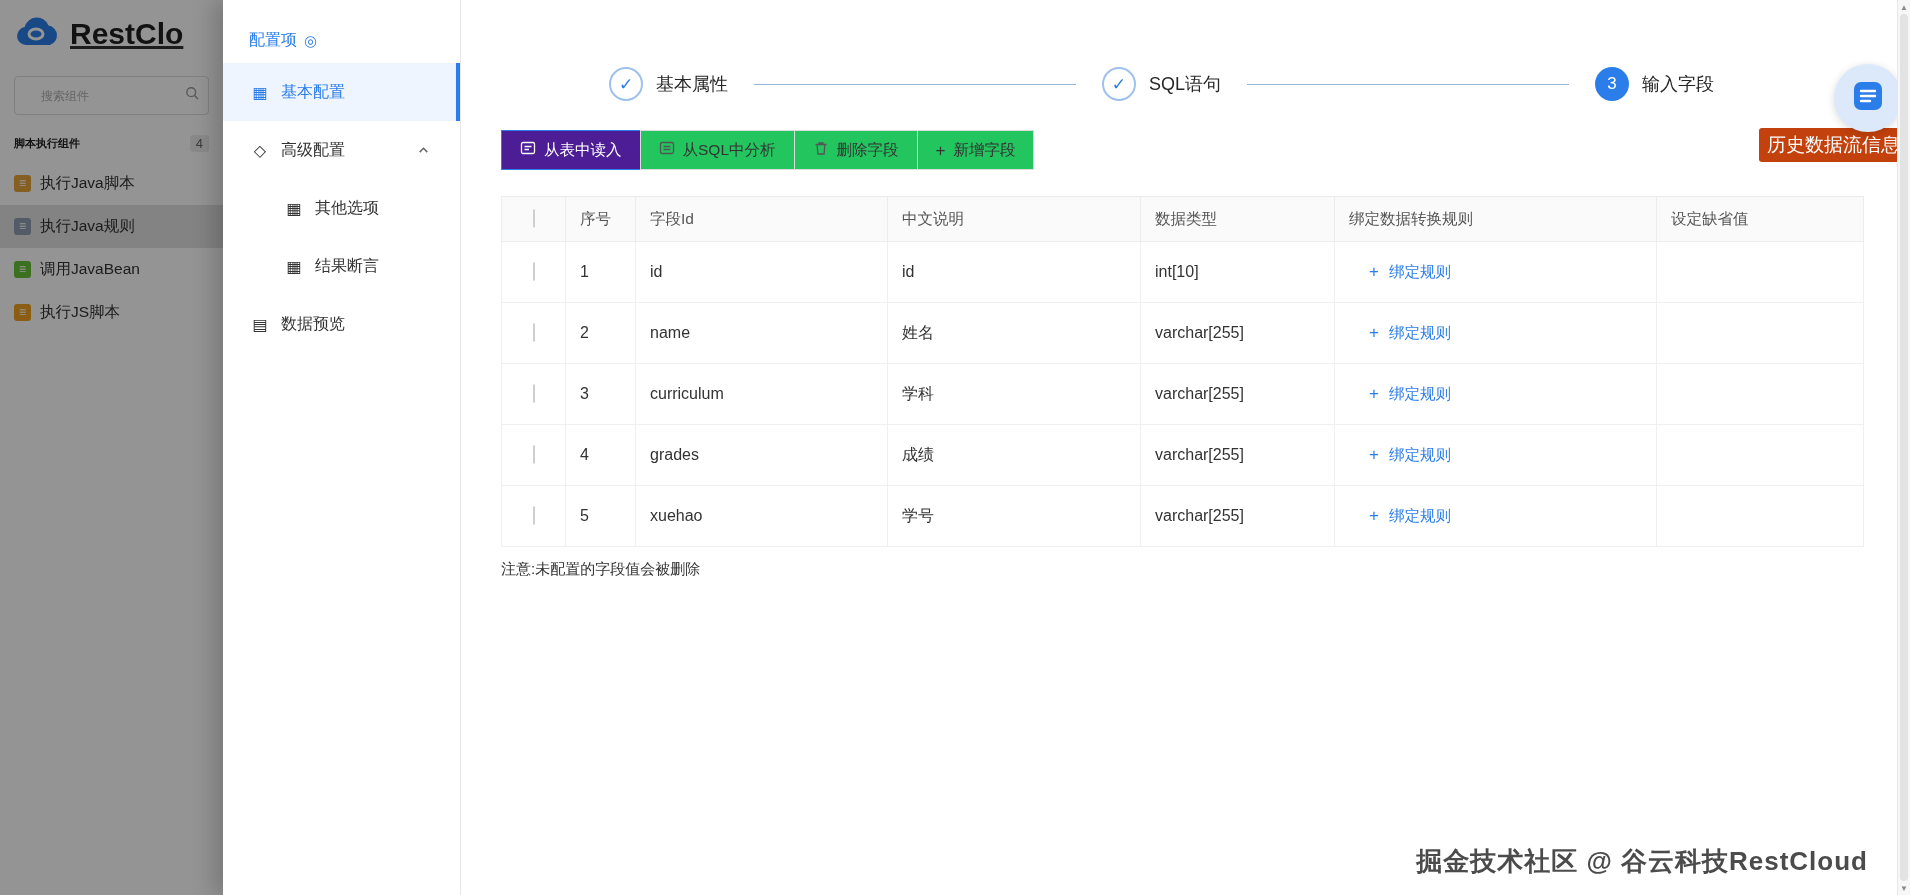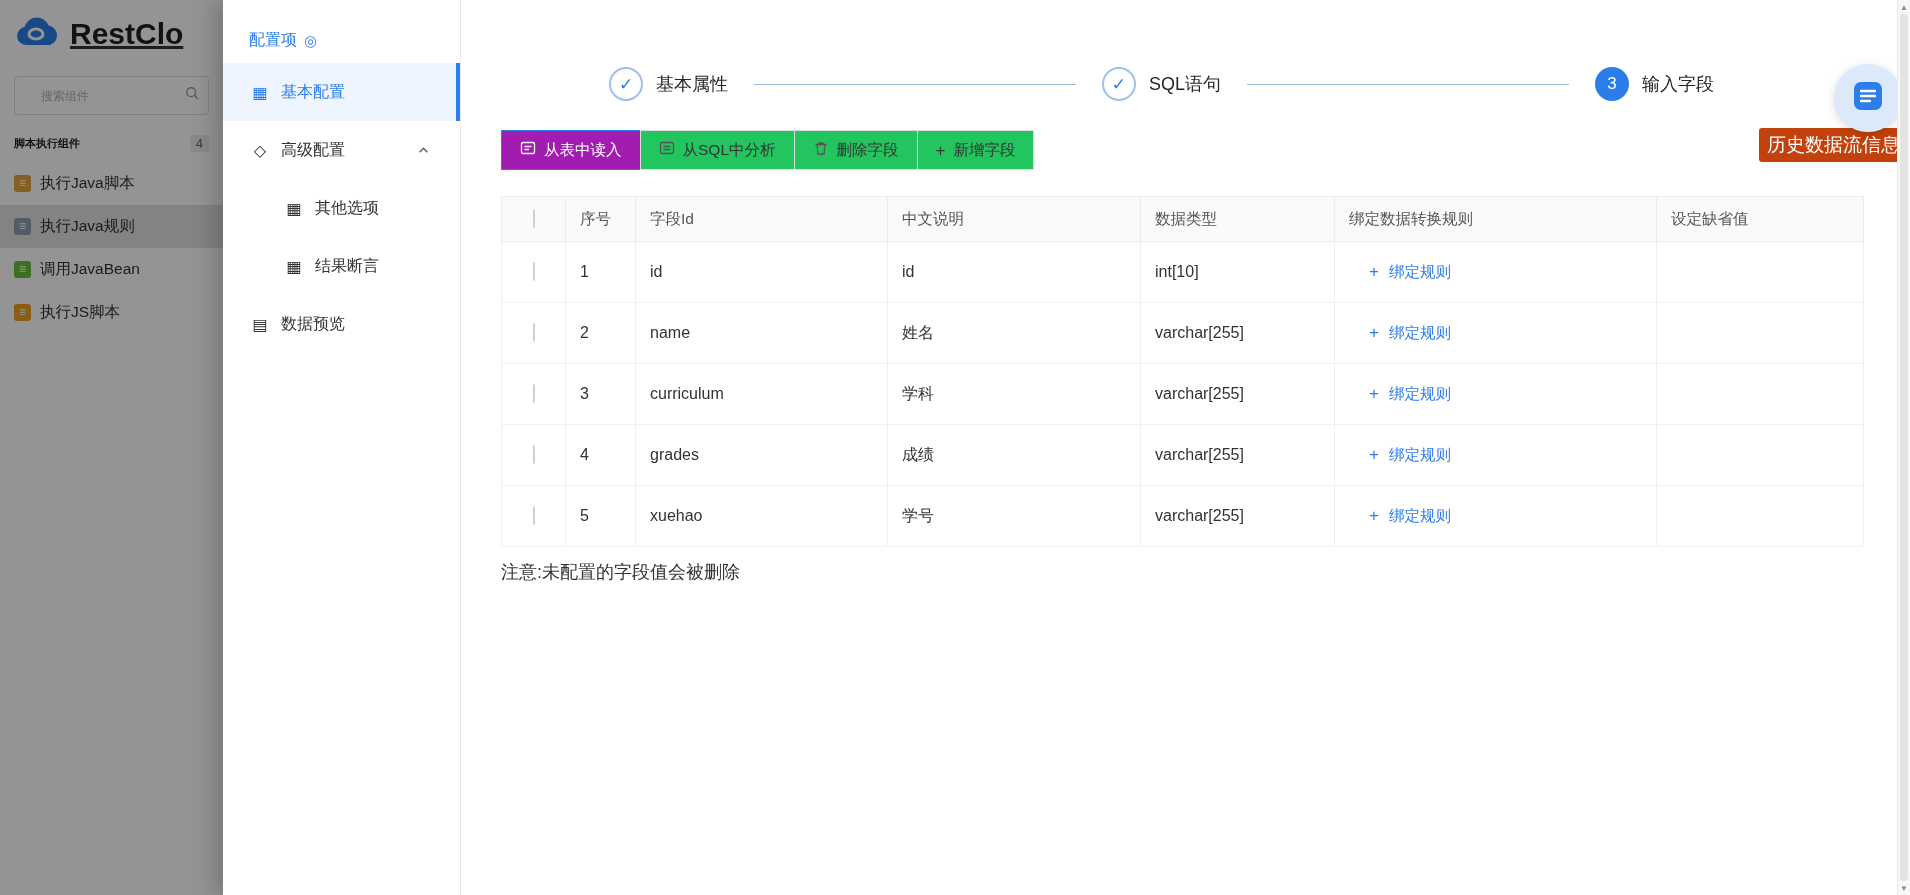--- a/index.html
+++ b/index.html
@@ -49,35 +49,35 @@
   .step-circle { width:34px; height:34px; border-radius:50%; display:flex; align-items:center; justify-content:center; flex:0 0 34px; }
   .step-circle.done { border:2px solid #9ec1ee; color:#2b7de9; font-size:17px; }
   .step-circle.current { background:#2b7de9; color:#fff; font-size:17px; }
   .step-label { font-size:18px; color:#262626; white-space:nowrap; }
   .step-line { flex:1; height:1px; background:#9bb7d8; margin:0 26px; }
 
   
   .toolbar { margin-top:26px; display:flex; }
   .tb { height:40px; display:flex; align-items:center; gap:8px; padding:0 18px; background:#22c55e; border:1px solid #dcdcdc; font-size:15.5px; color:#333; cursor:pointer; margin-left:-1px; white-space:nowrap; font-family:inherit; }
   .tb:first-child { margin-left:0; }
-  .tb.primary { background:#a21caf; border-color:#2b7de9; color:#fff; }
+  .tb.primary { background:#4c1d95; border-color:#2b7de9; color:#fff; }
   .tb .plus-glyph { font-size:17px; line-height:1; }
   .tb .chev-gap { margin-left:6px; display:flex; }
 
   
   .table-wrap { margin-top:26px; }
   table { width:100%; border-collapse:collapse; table-layout:fixed; }
   th { background:#fafafa; height:45px; font-weight:400; color:#555; font-size:15.5px; text-align:left; padding:0 14px; border:1px solid #ececec; }
   td { height:61px; padding:0 14px; font-size:16px; color:#333; border:1px solid #f0f0f0; background:#fff; }
   .cb-cell { text-align:center; }
   .cb { width:16px; height:16px; border:1px solid #cfcfcf; border-radius:3px; margin:0 auto; background:#fff; cursor:pointer; }
   .rule-link { display:flex; align-items:center; gap:10px; color:#2b7de9; font-size:15.5px; padding-left:20px; cursor:pointer; }
   .rule-link .plus-glyph { font-size:17px; }
 
-  .note { margin-top:13px; font-size:18px; color:#333; }
+  .note { margin-top:13px; font-size:15px; color:#333; }
 
   .watermark { position:absolute; right:42px; bottom:16px; font-size:26px; font-weight:700; color:#4b4b4b; letter-spacing:1px; z-index:6; }
 
   
   .fab { position:absolute; top:64px; right:8px; width:68px; height:68px; border-radius:50%; background:#dbe9fb; display:flex; align-items:center; justify-content:center; box-shadow:0 2px 8px rgba(0,0,0,0.15); z-index:7; cursor:pointer; }
   .history-tag { position:absolute; top:128px; right:2px; background:#c2410c; color:#fff; font-size:19px; padding:4px 8px; border-radius:3px; z-index:6; white-space:nowrap; }
 
   
   .scrollbar { position:absolute; right:0; top:0; width:13px; height:100%; background:#f7f7f7; border-left:1px solid #e8e8e8; z-index:9; }
   .sb-arrow { position:absolute; left:0; width:100%; height:14px; display:flex; align-items:center; justify-content:center; font-size:8px; color:#8a8a8a; cursor:pointer; }
@@ -327,20 +327,21 @@
   <div class="fab">
     <span>
       <svg width="34" height="34" viewBox="0 0 34 34">
           <rect x="3" y="3" width="28" height="28" rx="7" fill="#2b7de9"></rect>
           <path d="M10 12h14M10 17h14M10 22h9" stroke="#fff" stroke-width="2.4" stroke-linecap="round"></path>
         </svg>
     </span>
   </div>
   <div class="history-tag">历史数据流信息</div>
 
+  <div class="watermark">掘金技术社区 @ 谷云科技RestCloud</div>
 
   <div class="scrollbar">
     <div class="sb-arrow up">▲</div>
     <div class="sb-thumb"></div>
     <div class="sb-arrow down">▼</div>
   </div>
 
 </div>
 
 </body></html>

